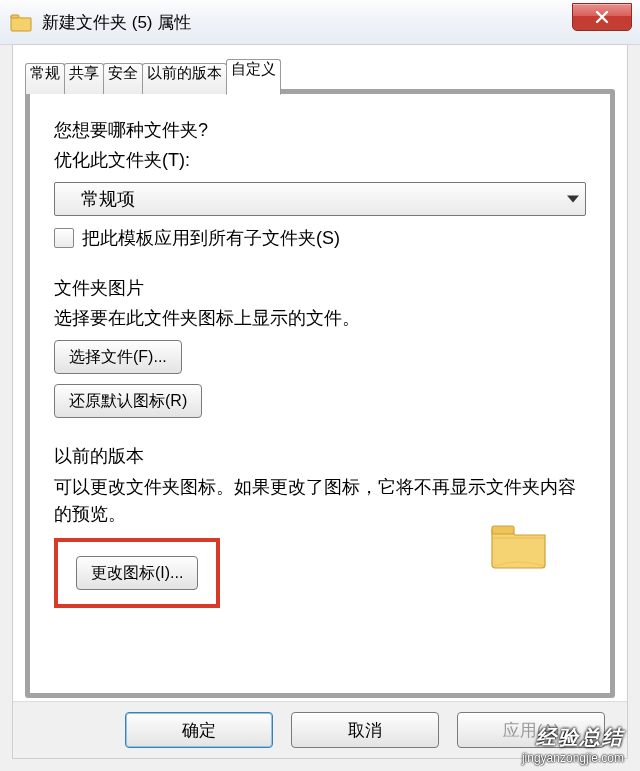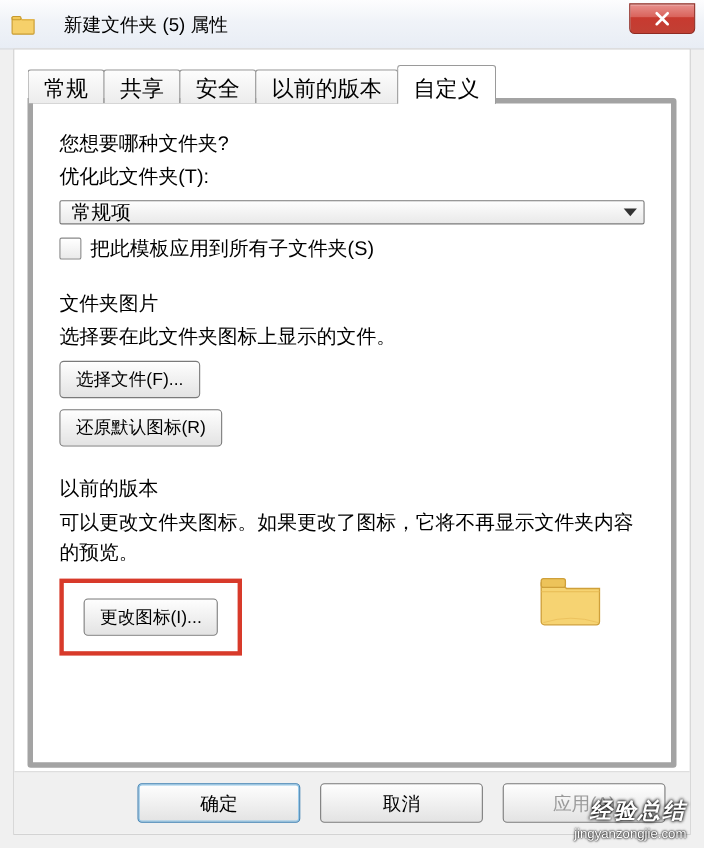--- a/index.html
+++ b/index.html
@@ -18,21 +18,20 @@
   }
   
   .titlebar {
     height: 44px;
     background: linear-gradient(to bottom, #fdfdfe 0%, #f0f3f8 45%, #e8edf5 100%);
     border-bottom: 1px solid #d5d8dd;
     display: flex;
     align-items: center;
     padding: 0 6px 0 10px;
     position: relative;
-    gap: 16px;
   }
   .title-icon svg { display: block; }
   .title-text {
     margin-left: 10px;
     font-size: 17px;
     color: #000;
   }
   .close-btn {
     position: absolute;
     right: 8px;
@@ -63,28 +62,28 @@
   .tabstrip {
     position: absolute;
     left: 12px;
     top: 14px;
     display: flex;
     align-items: flex-end;
     z-index: 2;
   }
   .tab {
     height: 30px;
-    padding: 0 14px;
+    padding: 0 4px;
     border: 1px solid #9a9a9a;
     border-bottom: none;
     background: linear-gradient(to bottom,#fdfdfd,#ececec);
     border-radius: 3px 3px 0 0;
     display: flex;
-    align-items: flex-end;
-    font-size: 20px;
+    align-items: flex-start;
+    font-size: 15px;
     margin-right: -1px;
     position: relative;
     color: #000;
   }
   .tab.active {
     background: #ffffff;
     height: 34px;
     z-index: 3;
     border-bottom: 1px solid #ffffff;
     margin-bottom: -1px;
@@ -105,27 +104,27 @@
     font-size: 18px;
     margin: 4px 0 6px 0;
   }
   .subtext {
     font-size: 18px;
     margin: 2px 0 10px 0;
   }
   .select-wrap {
     position: relative;
     width: 100%;
-    height: 22px;
+    height: 34px;
     border: 1px solid #777;
     background: linear-gradient(to bottom,#fdfdfd,#e9e9e9);
     box-sizing: border-box;
     display: flex;
     align-items: center;
-    padding: 0 30px 0 10px;
+    padding: 0 30px 0 26px;
     font-size: 18px;
     border-radius: 2px;
   }
   .select-arrow {
     position: absolute;
     right: 6px;
     top: 50%;
     transform: translateY(-50%);
     width: 0; height: 0;
     border-left: 6px solid transparent;

